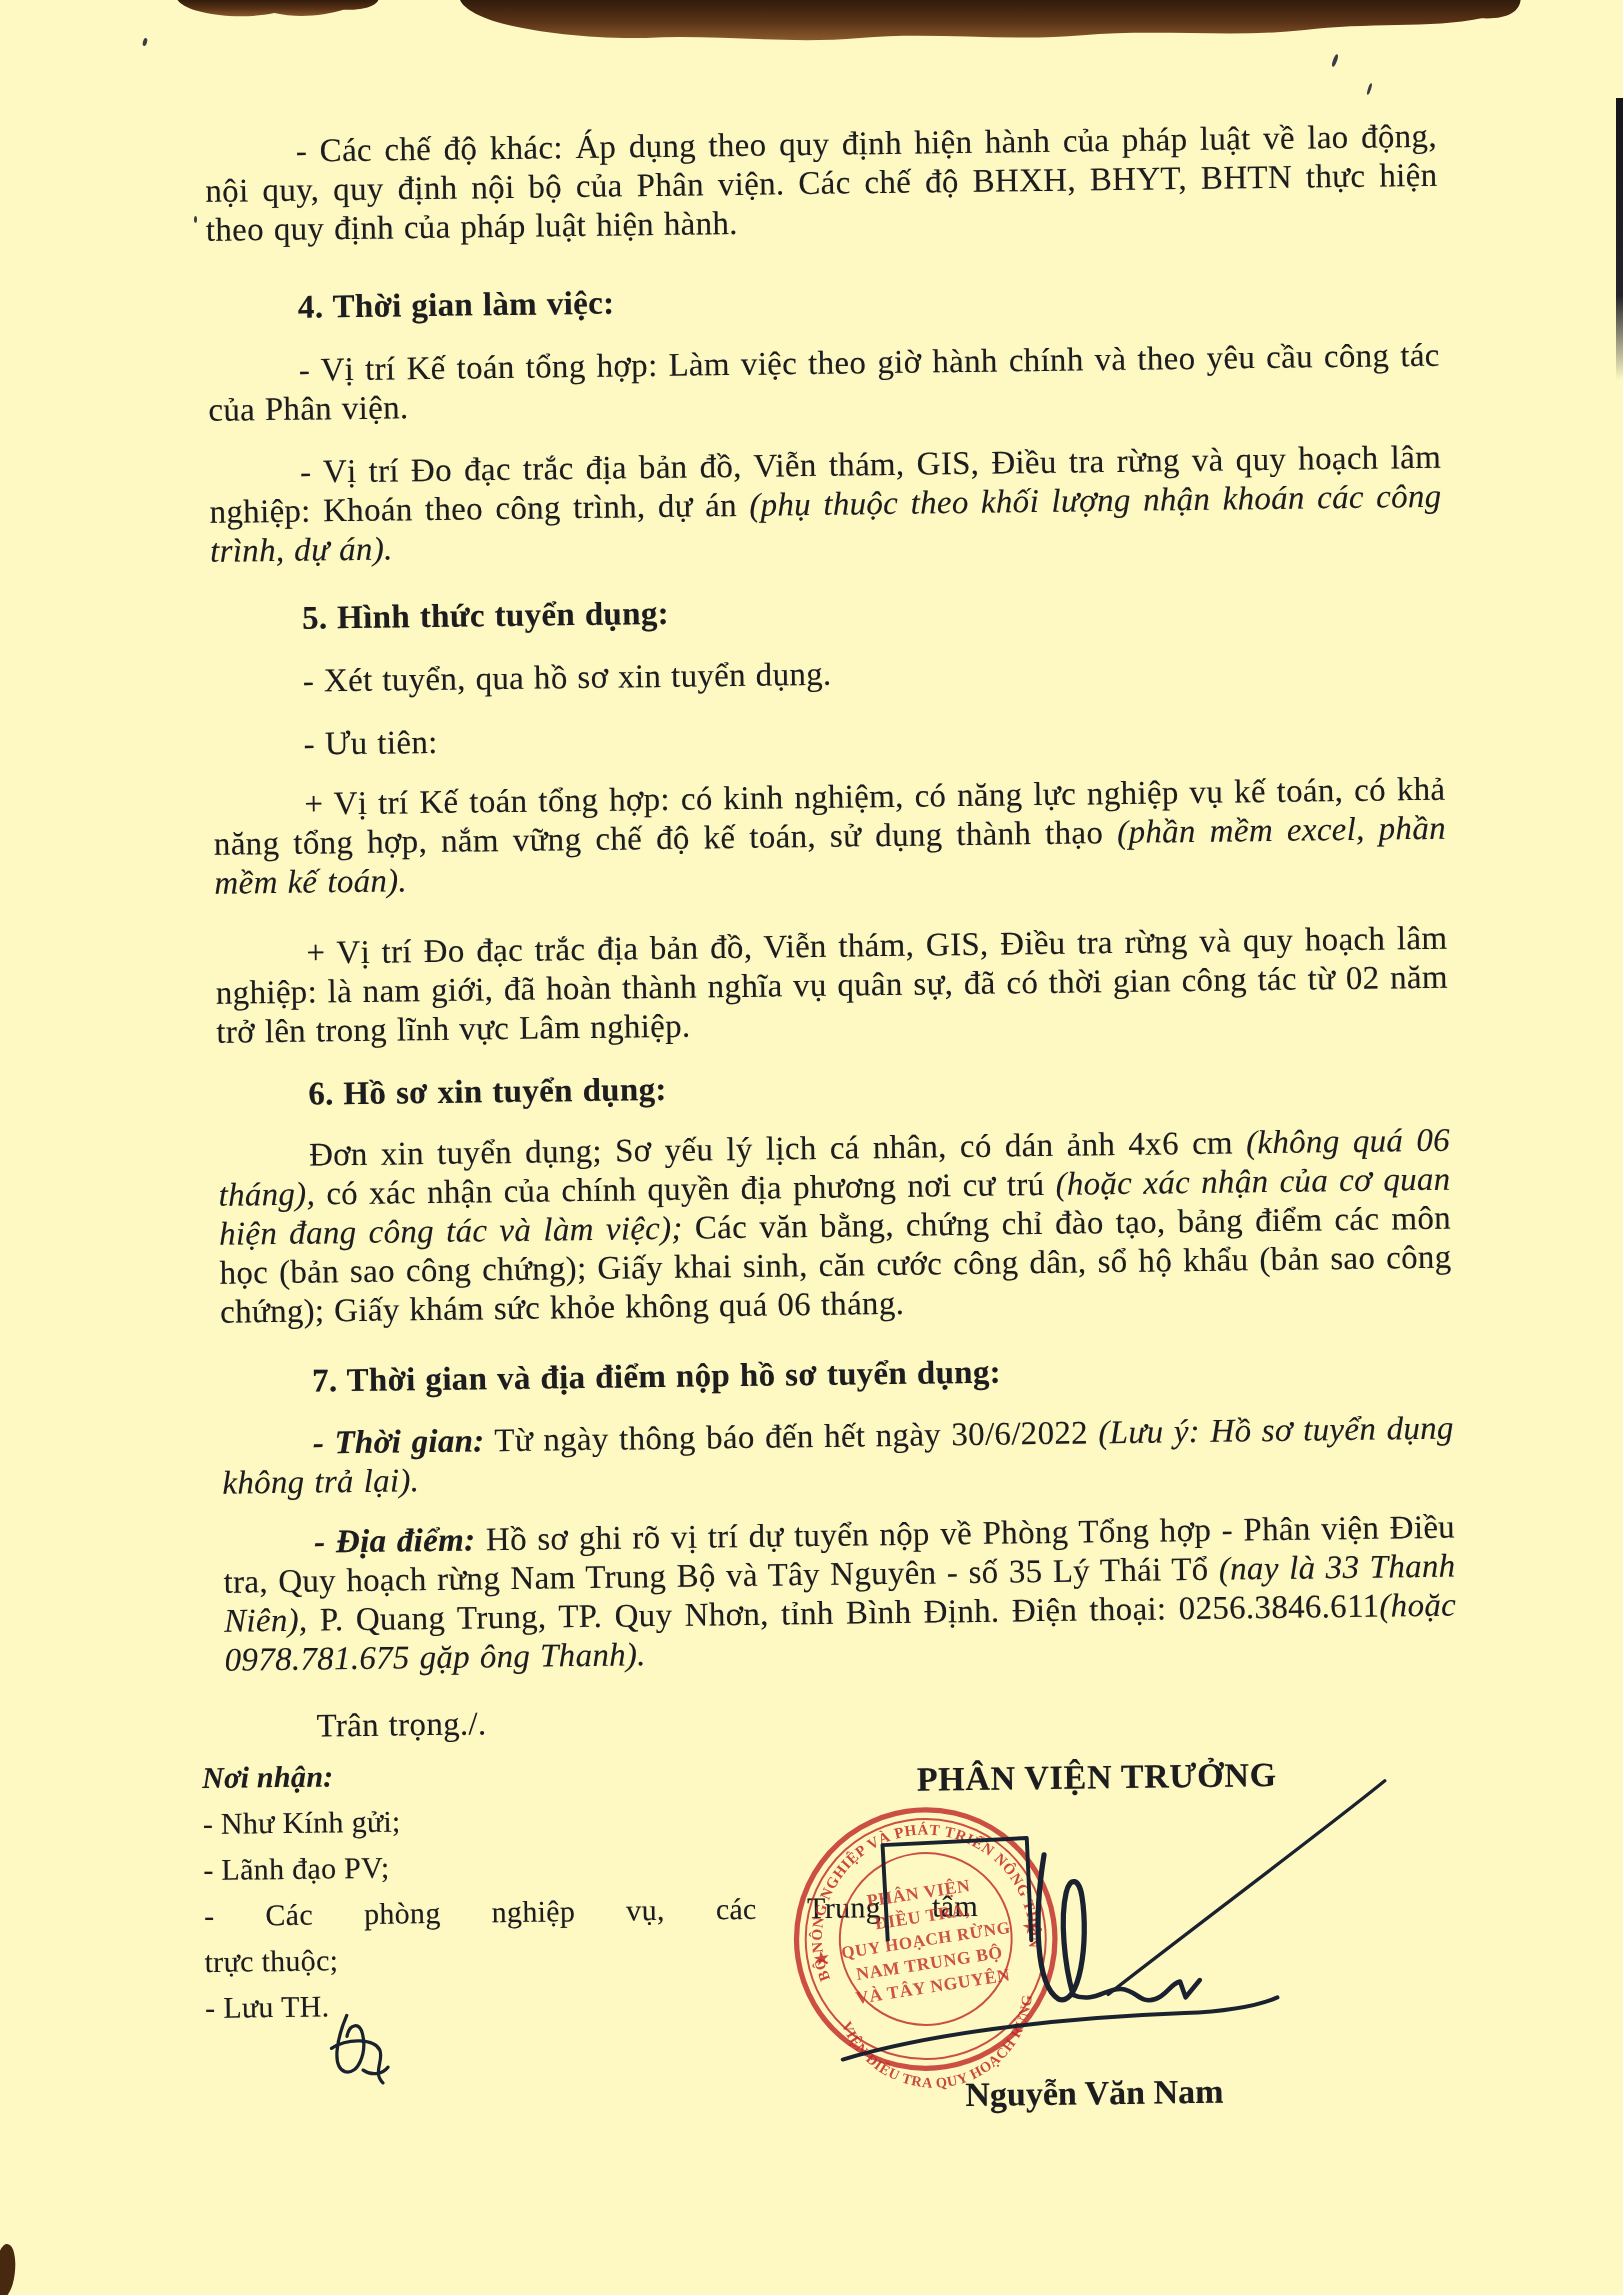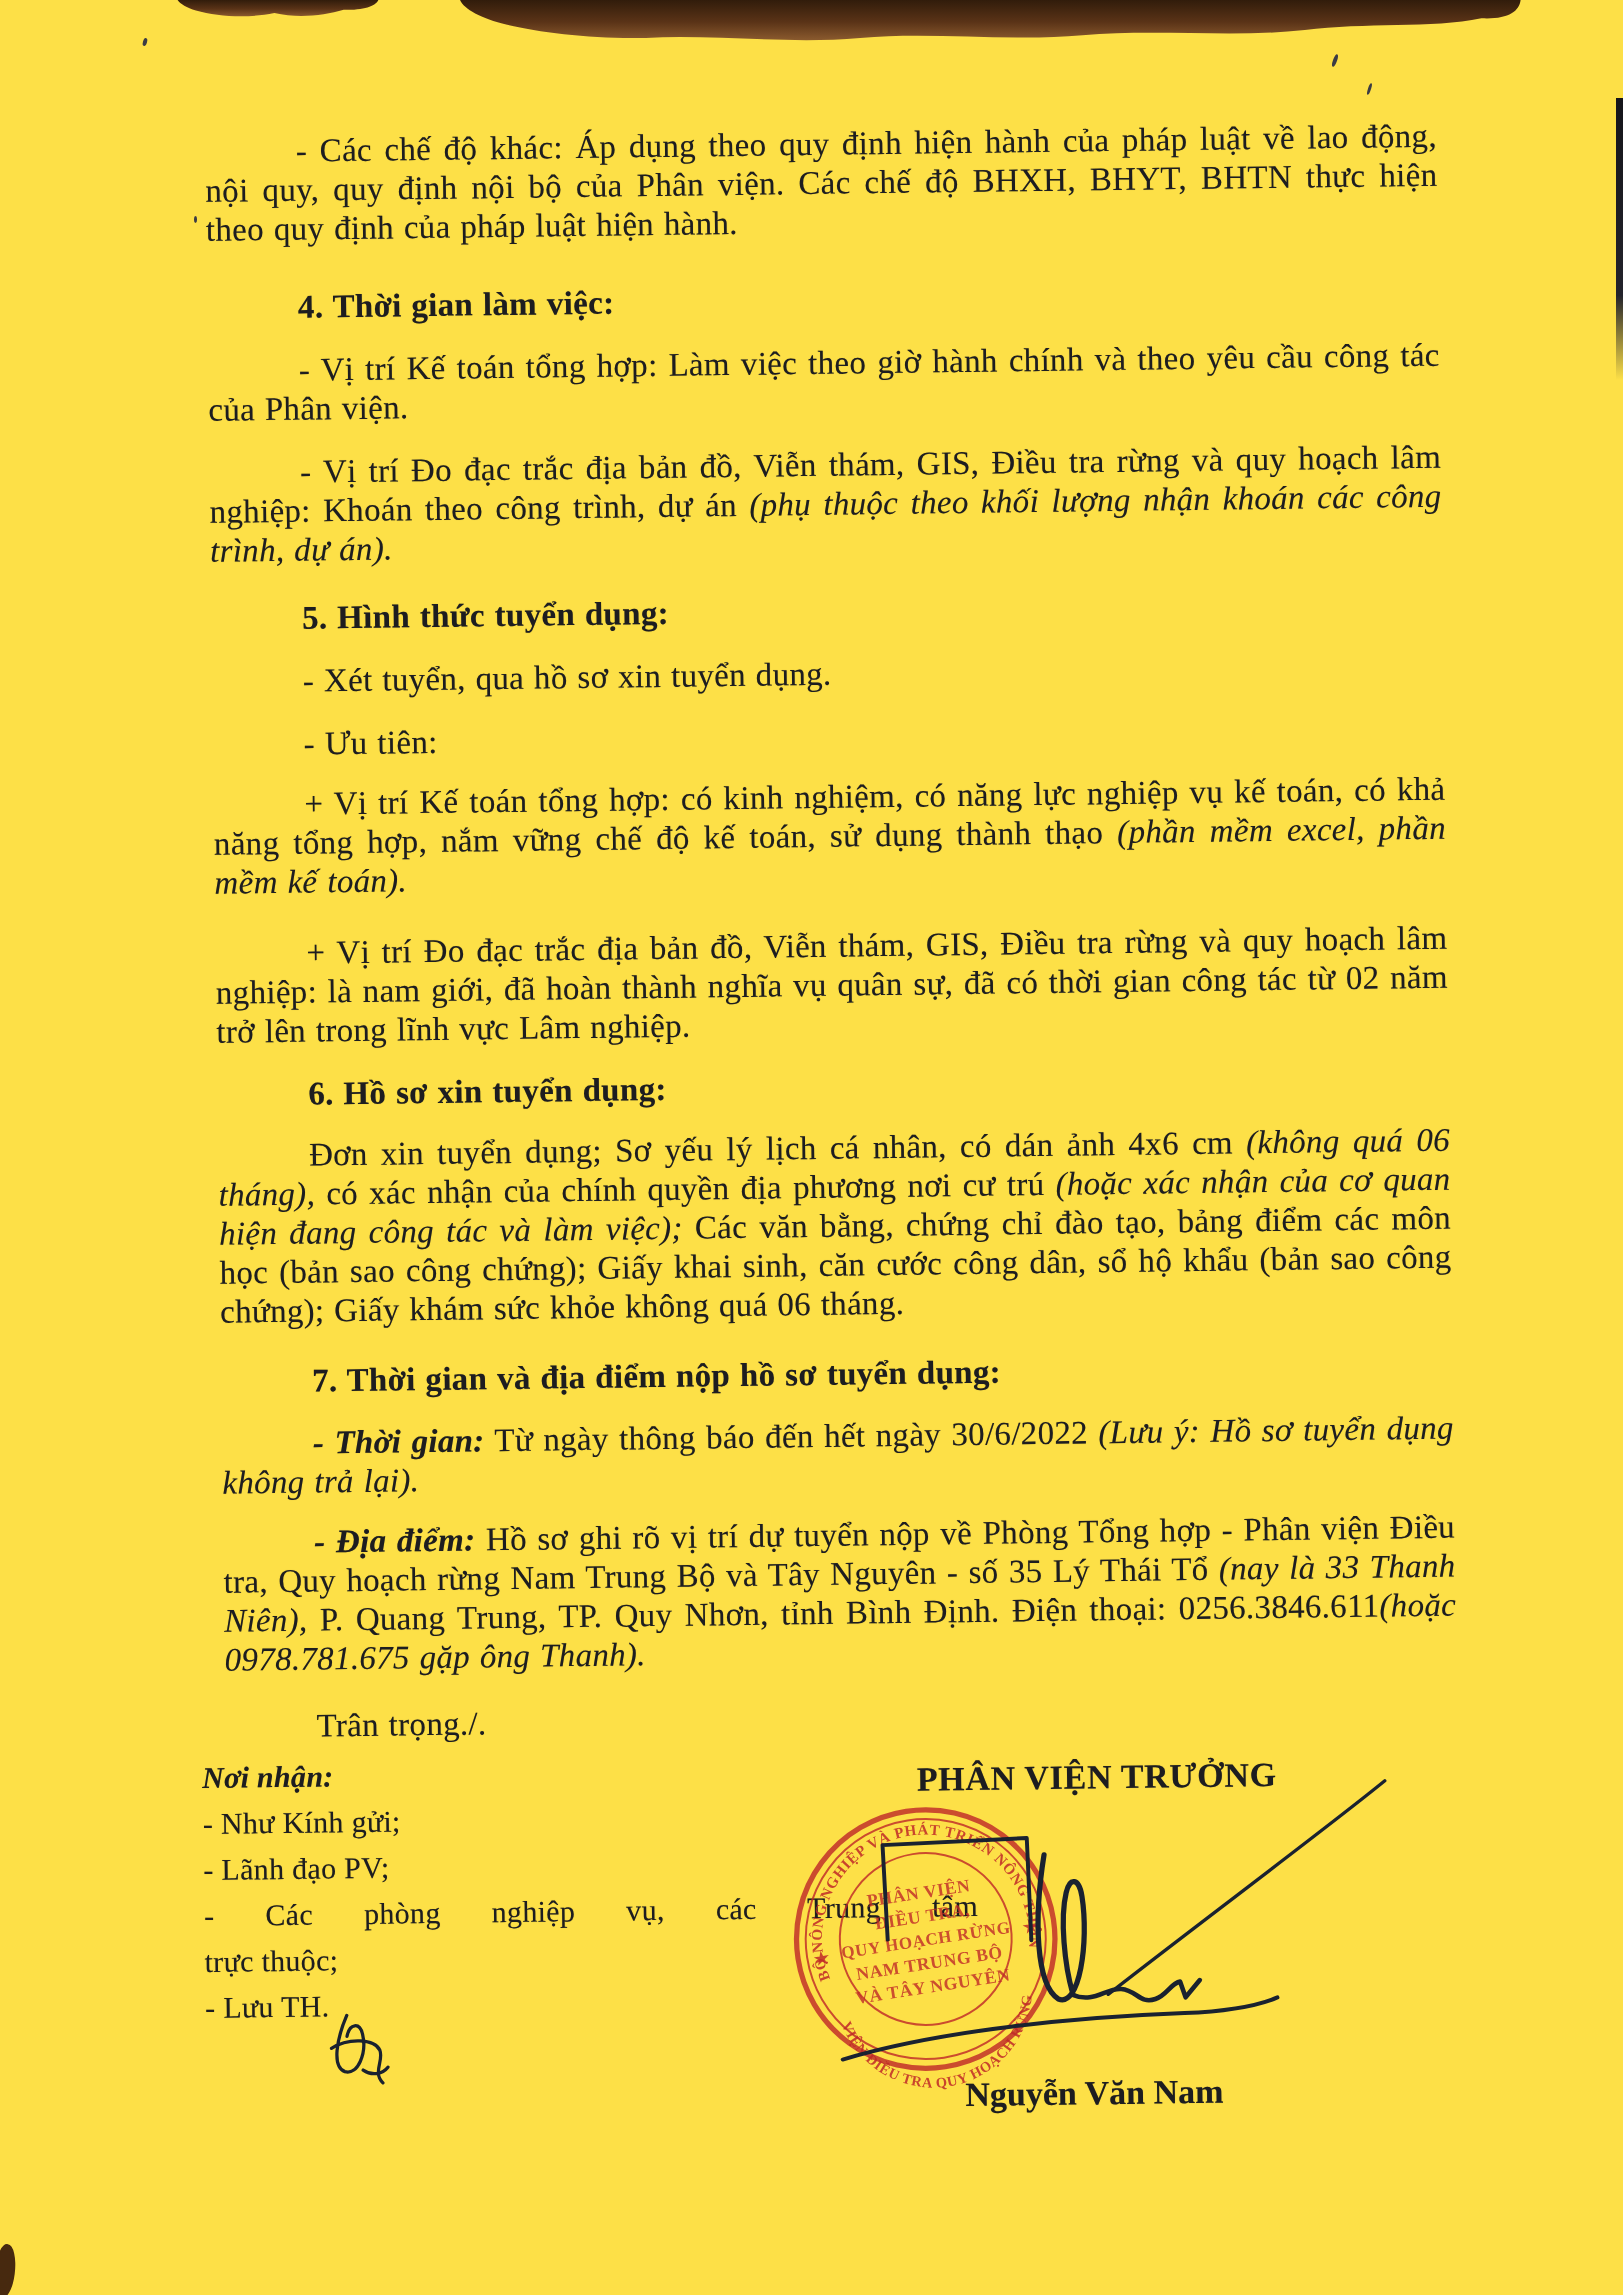--- a/index.html
+++ b/index.html
@@ -1,17 +1,17 @@
 <!DOCTYPE html>
 <html style="font-size:10.5px"><head>
 <meta charset="utf-8">
 <style>
   html,body{margin:0;padding:0;background:#e8e8e8;}
   .page{
-    position:relative;width:1623px;height:2295px;background:#fde047;overflow:hidden;
+    position:relative;width:1623px;height:2295px;background:#fef9c3;overflow:hidden;
     font-family:"Liberation Serif", serif;color:#1d1d20;
   }
   .content{position:absolute;left:0;top:0;width:1623px;height:2295px;
     transform:rotate(-0.75deg);transform-origin:813px 1148px;}
   .para{
     position:absolute;left:218px;width:1232px;margin:0;
     font-size:33px;line-height:39px;letter-spacing:0.3px;word-spacing:1.3px;
     text-align:justify;text-indent:91px;
     text-shadow:0 0 0.7px rgba(25,25,25,.38);
   }

